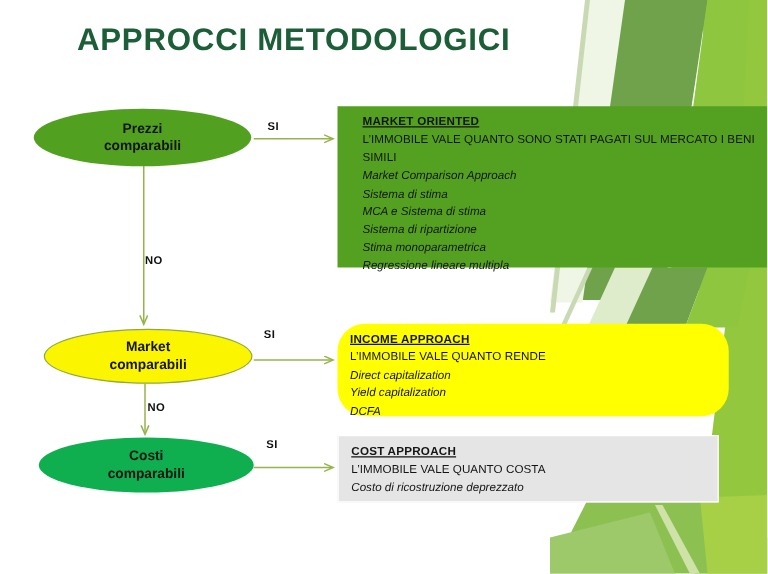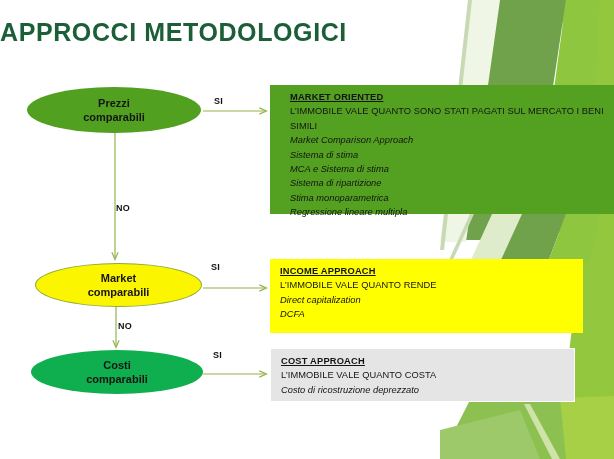--- a/index.html
+++ b/index.html
@@ -25,20 +25,21 @@
     height: 459px;
     pointer-events: none;
   }
 
   
   #title {
     position: absolute;
     left: 0;
     top: 18px;
     width: 470px;
+    text-align: center;
     font-size: 25px;
     font-weight: bold;
     letter-spacing: 0.6px;
     color: #1b5e37;
     font-family: "Liberation Sans", sans-serif;
     white-space: nowrap;
   }
 
   
   .ellipse {
@@ -94,20 +95,21 @@
   .box .ital  { font-style: italic; }
 
   #box-market {
     left: 270px; top: 85px; width: 344px; height: 129px;
     background: #54a121;
     padding-left: 20px;
   }
   #box-income {
     left: 270px; top: 259px; width: 313px; height: 74px;
     background: #ffff00;
+    border-radius: 22px;
   }
   #box-cost {
     left: 270px; top: 348px; width: 305px; height: 54px;
     background: #e5e5e5;
     border: 1.5px solid #ffffff;
   }
 </style>
 </head>
 <body>
 
@@ -185,20 +187,21 @@
     <div class="ital">MCA e Sistema di stima</div>
     <div class="ital">Sistema di ripartizione</div>
     <div class="ital">Stima monoparametrica</div>
     <div class="ital">Regressione lineare multipla</div>
   </div>
 
   <div class="box" id="box-income">
     <div class="hdr">INCOME  APPROACH</div>
     <div class="plain">L’IMMOBILE VALE QUANTO RENDE</div>
     <div class="ital">Direct capitalization</div>
+    <div class="ital">Yield capitalization</div>
     <div class="ital">DCFA</div>
   </div>
 
   <div class="box" id="box-cost">
     <div class="hdr">COST APPROACH</div>
     <div class="plain">L’IMMOBILE VALE QUANTO COSTA</div>
     <div class="ital">Costo di ricostruzione deprezzato</div>
   </div>
 
 </div>

